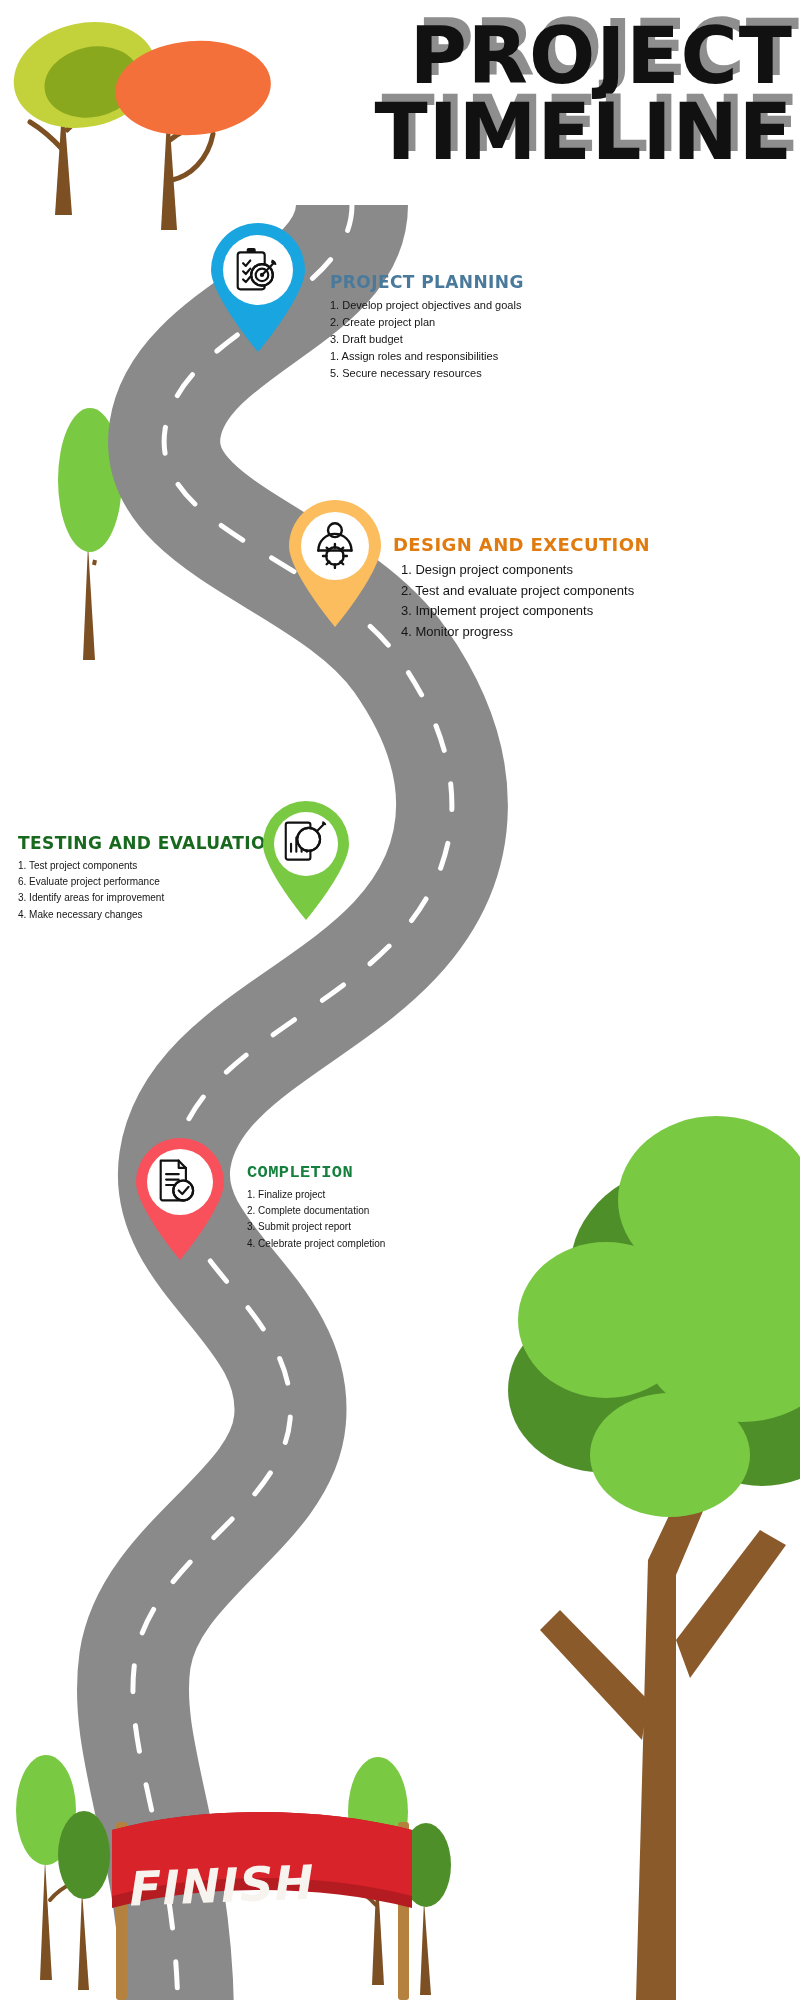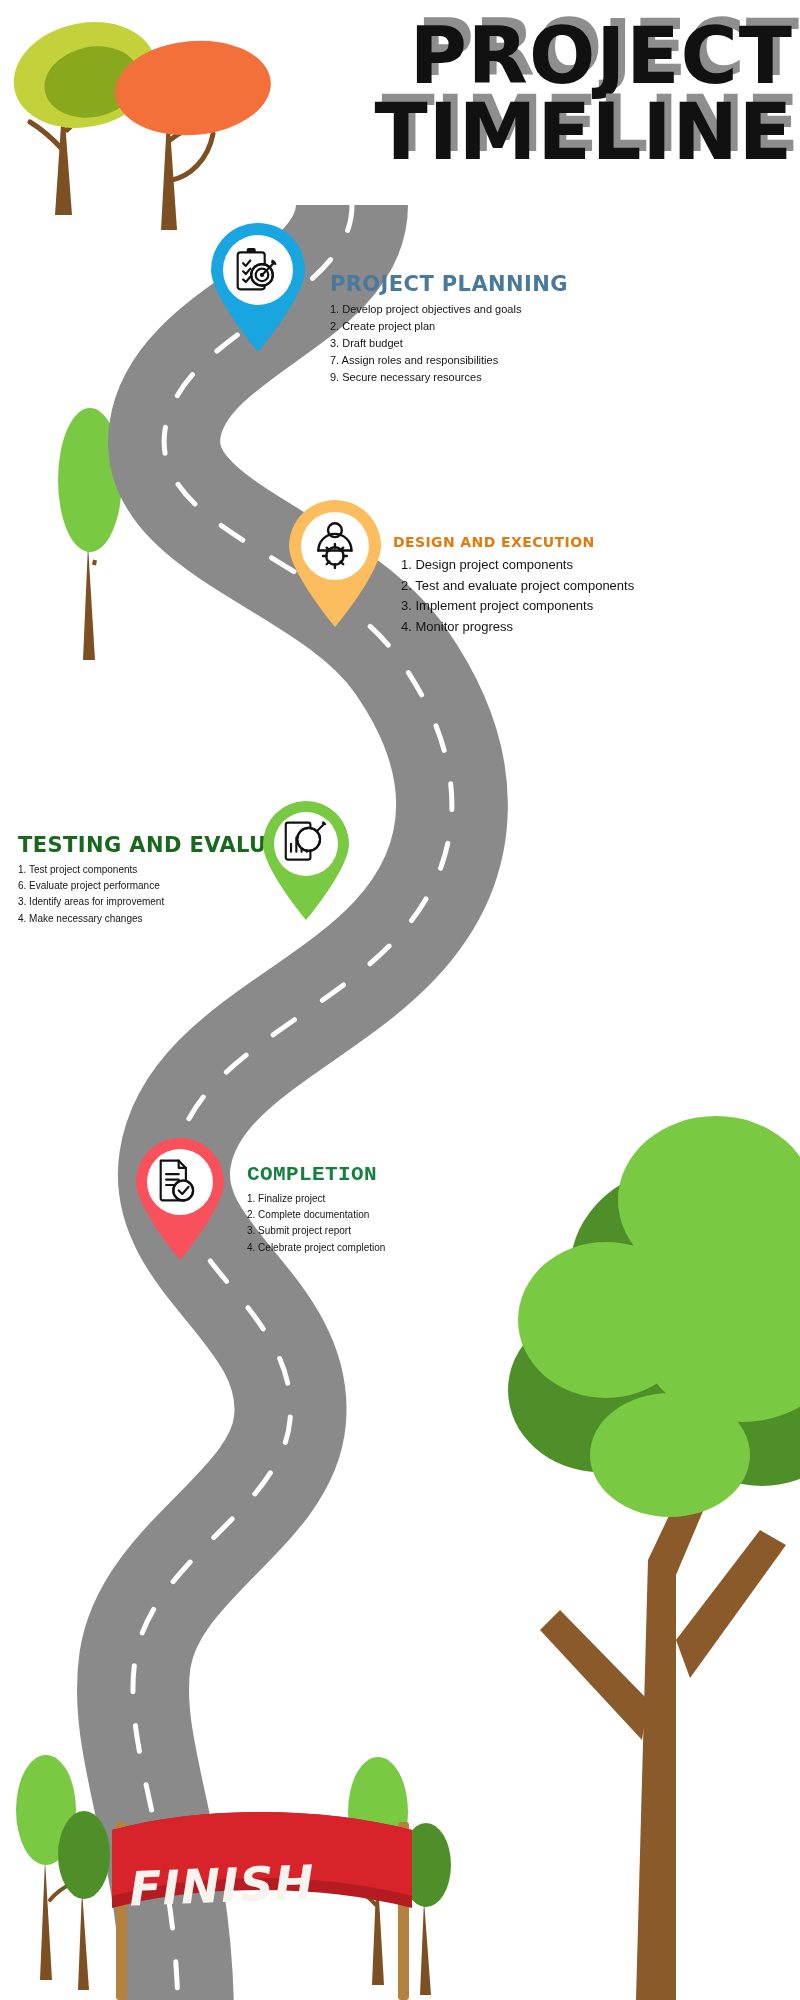--- a/index.html
+++ b/index.html
@@ -27,42 +27,42 @@
     position:relative;
     text-shadow: 7px -8px 0 #8e8e8e;
     white-space:nowrap;
   }
 
   
   .ms { position:absolute; z-index:35; }
   .ms-title {
     font-family:"DejaVu Sans", sans-serif;
     font-weight:bold;
-    font-size:21px;
+    font-size:17px;
     letter-spacing:0.4px;
     margin-bottom:5px;
     white-space:nowrap;
   }
   .ms-list { list-style:none; }
   .ms-list li {
     font-family:"Liberation Sans", sans-serif;
     font-size:13.6px;
     line-height:1.54em;
     color:#151515;
     white-space:nowrap;
   }
   .ms.right { text-align:left; }
   .ms.left  { text-align:left; }
 
   #ms-1 { left:330px; top:272px; }
   #ms-1 .ms-title { color:#4a7a9b; }
   #ms-1 .ms-list li { font-size:11px; line-height:1.55em; }
 
   #ms-2 { left:393px; top:534px; }
-  #ms-2 .ms-title { color:#e07b10; font-size:14px; }
+  #ms-2 .ms-title { color:#e07b10; font-size:18px; }
   #ms-2 .ms-list li { font-size:13px; line-height:1.58em; }
 
   #ms-3 { left:18px; top:833px; }
   #ms-3 .ms-title { color:#18691e; }
   #ms-3 .ms-list li { font-size:10px; line-height:1.62em; }
 
   #ms-4 { left:247px; top:1163px; }
   #ms-4 .ms-title { color:#15803d;font-family:Liberation Mono, monospace; }
   #ms-4 .ms-list li { font-size:10px; line-height:1.62em; }
 
@@ -254,22 +254,22 @@
       </g>
     </svg>
   </div>
 
   <div class="ms right" id="ms-1">
     <div class="ms-title">PROJECT PLANNING</div>
     <ul class="ms-list">
       <li>1. Develop project objectives and goals</li>
       <li>2. Create project plan</li>
       <li>3. Draft budget</li>
-      <li>7. Assign roles and responsibilities</li>
-      <li>9. Secure necessary resources</li>
+      <li>1. Assign roles and responsibilities</li>
+      <li>5. Secure necessary resources</li>
     </ul>
   </div>
 
   <div class="ms right" id="ms-2">
     <div class="ms-title">DESIGN AND EXECUTION</div>
     <ul class="ms-list" style="padding-left:8px;">
       <li>1. Design project components</li>
       <li>2. Test and evaluate project components</li>
       <li>3. Implement project components</li>
       <li>4. Monitor progress</li>

